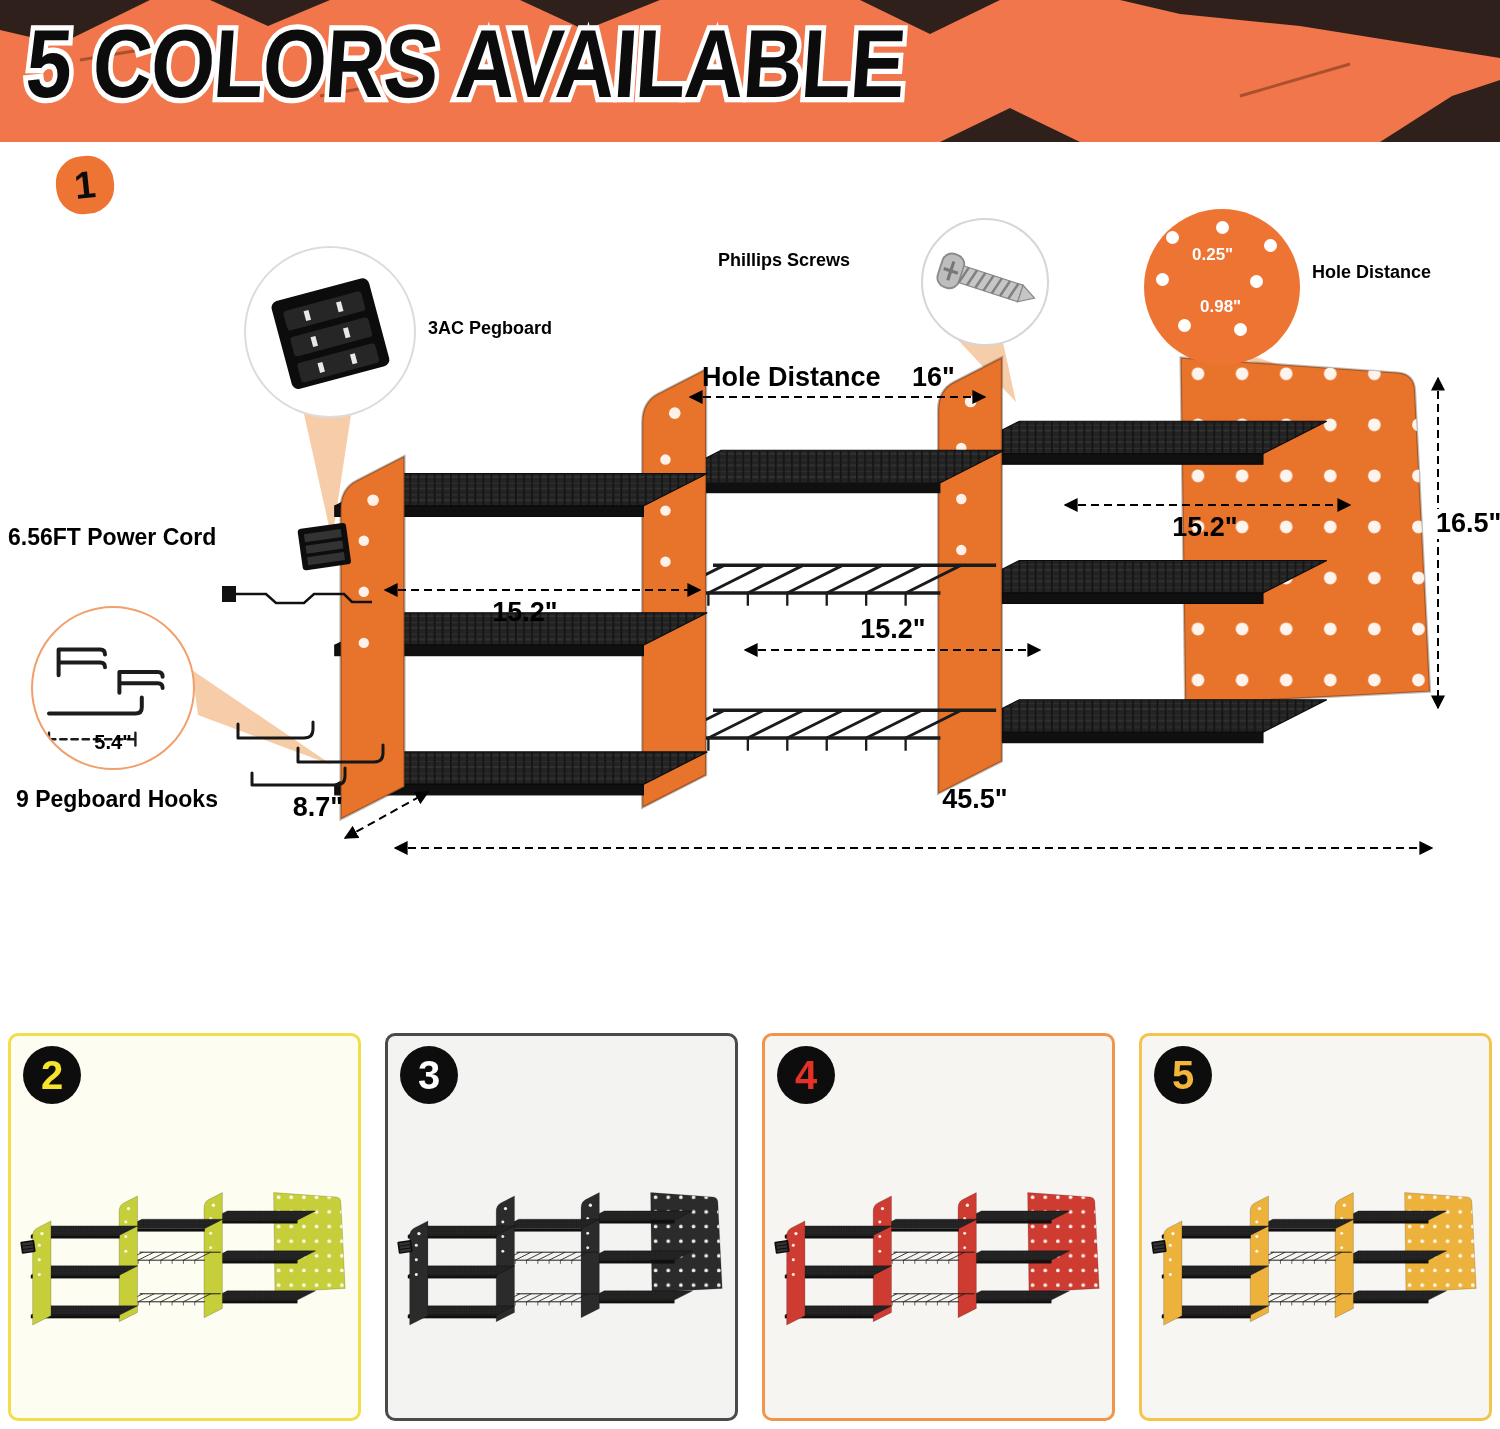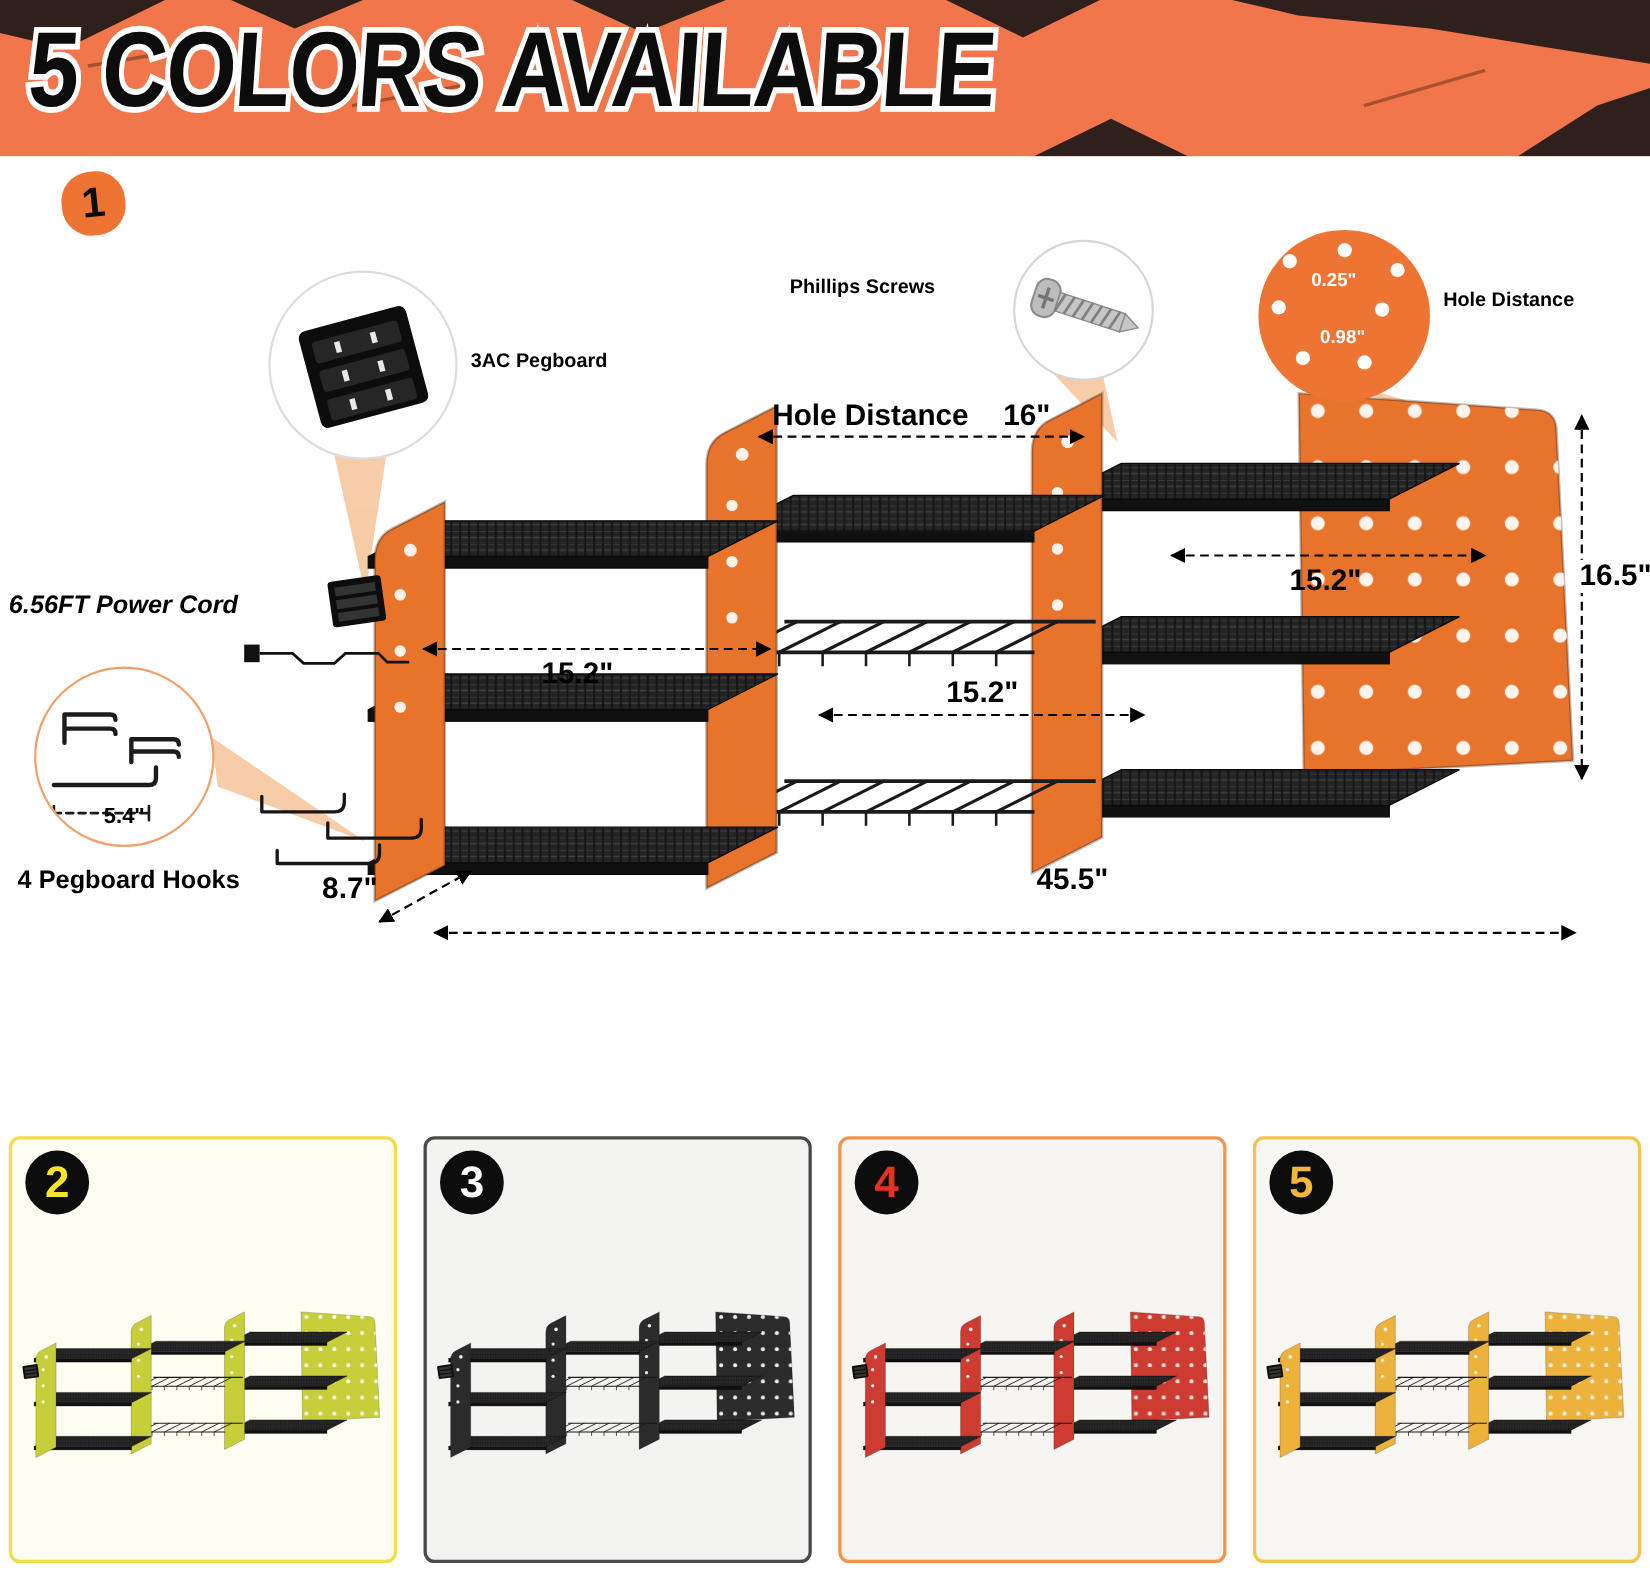--- a/index.html
+++ b/index.html
@@ -228,33 +228,33 @@
     <span class="dot" style="left:120px; top:30px;"></span>
     <span class="dot" style="left:12px; top:64px;"></span>
     <span class="dot" style="left:106px; top:66px;"></span>
     <span class="dot" style="left:34px; top:110px;"></span>
     <span class="dot" style="left:90px; top:114px;"></span>
     <span class="hd-val" style="left:48px; top:36px;">0.25"</span>
     <span class="hd-val" style="left:56px; top:88px;">0.98"</span>
   </div>
   <div class="co-label" style="left:1312px; top:262px;">Hole Distance</div>
 
-  <div class="co-label small" style="left:8px; top:536px;font-style:italic;">6.56FT Power Cord</div>
+  <div class="co-label small" style="left:8px; top:524px;">6.56FT Power Cord</div>
 
   <div class="co-circle circ-hooks">
     <svg viewBox="0 0 100 100" stroke="#1c1c1c" stroke-width="2.5" fill="none" stroke-linecap="round">
       <path d="M16 26 v16 M16 26 h26 q3 0 3 3 M16 34 h26 q3 0 3 3"></path>
       <path d="M54 40 v13 M54 40 h24 q3 0 3 3 M54 47 h24 q3 0 3 3"></path>
       <path d="M10 66 h54 q4 0 4 -4 v-6"></path>
       <path d="M10 78 v8 M64 78 v8" stroke-width="1.5"></path>
       <path d="M10 82 H64" stroke-width="1.5" stroke-dasharray="4 3"></path>
     </svg>
     <span class="hook-dim">5.4"</span>
   </div>
-  <div class="co-label small" style="left:16px; top:786px;">4 Pegboard Hooks</div>
+  <div class="co-label small" style="left:16px; top:786px;">9 Pegboard Hooks</div>
 
   <div class="variants">
 
     <div class="vcard" style="border-color: rgb(242, 221, 76); background-color: rgb(254, 253, 242);">
       <span class="vbadge" style="color: rgb(245, 227, 46);">2</span>
       <svg class="mini-organizer" viewBox="0 0 980 460" preserveAspectRatio="xMidYMid meet" overflow="visible" style="--panel: #C6CF3A;">
         <use href="#organizer"></use>
       </svg>
     </div>
 

